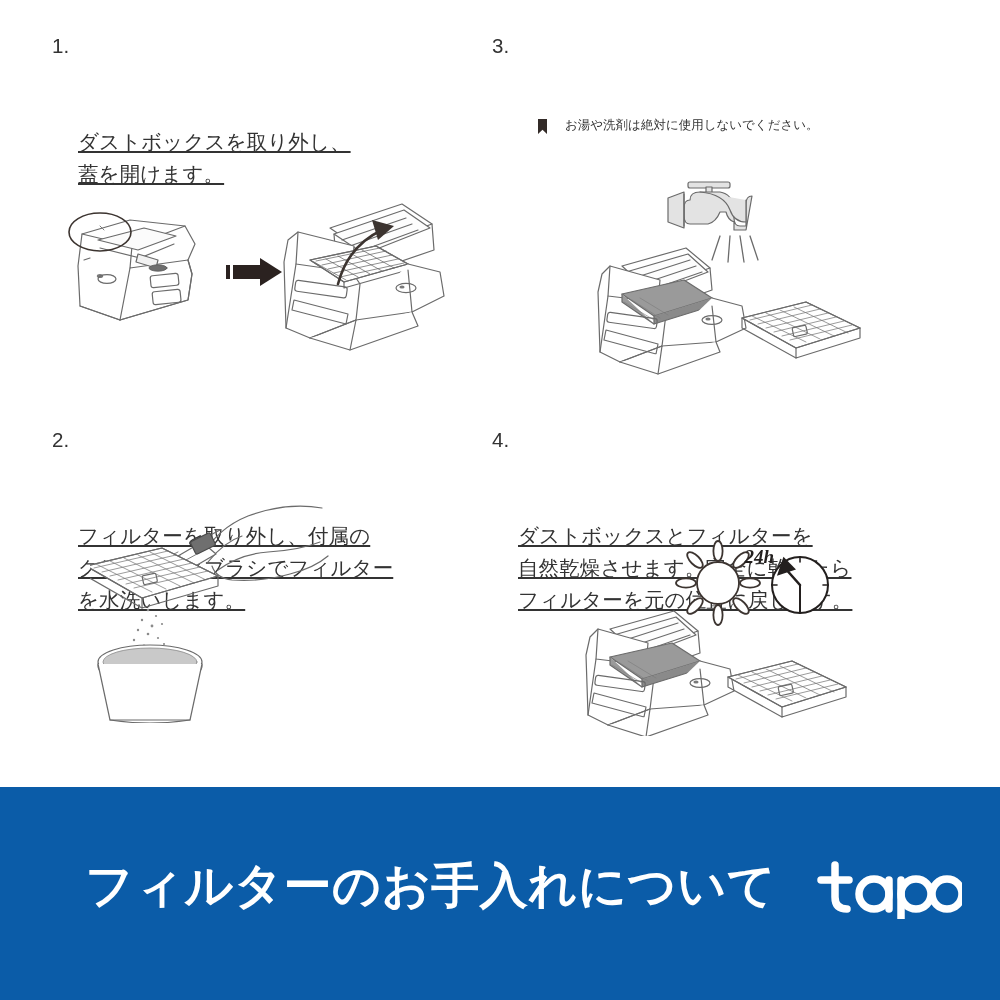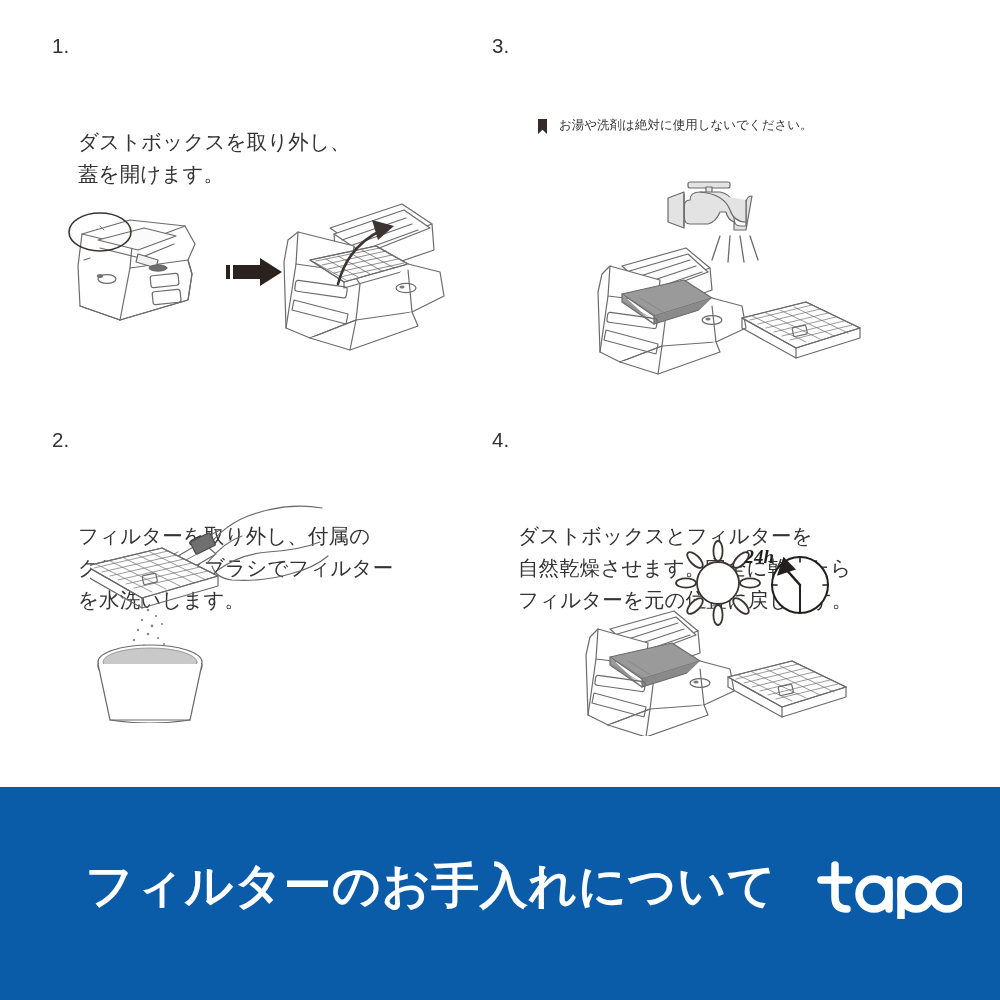--- a/index.html
+++ b/index.html
@@ -31,35 +31,36 @@
     white-space: pre;
   }
   .step-text .num {
     position: absolute;
     left: 0;
     top: 0;
   }
   .step-text .body {
     display: block;
     padding-left: 26px;
+    text-decoration: underline;
   }
 
   #step1-text { left: 52px;  top: 30px; }
   #step2-text { left: 52px;  top: 424px; }
   #step3-text { left: 492px; top: 30px; }
   #step4-text { left: 492px; top: 424px; }
 
   
   #note {
     position: absolute;
     left: 538px;
     top: 117px;
     display: flex;
     align-items: flex-end;
-    gap: 12px;
+    gap: 18px;
     font-size: 12.5px;
     color: #333333;
     white-space: pre;
   }
   .note-flag {
     width: 9px;
     height: 15px;
     background: #332b28;
     clip-path: polygon(0 0, 100% 0, 100% 100%, 50% 72%, 0 100%);
     flex: 0 0 auto;

